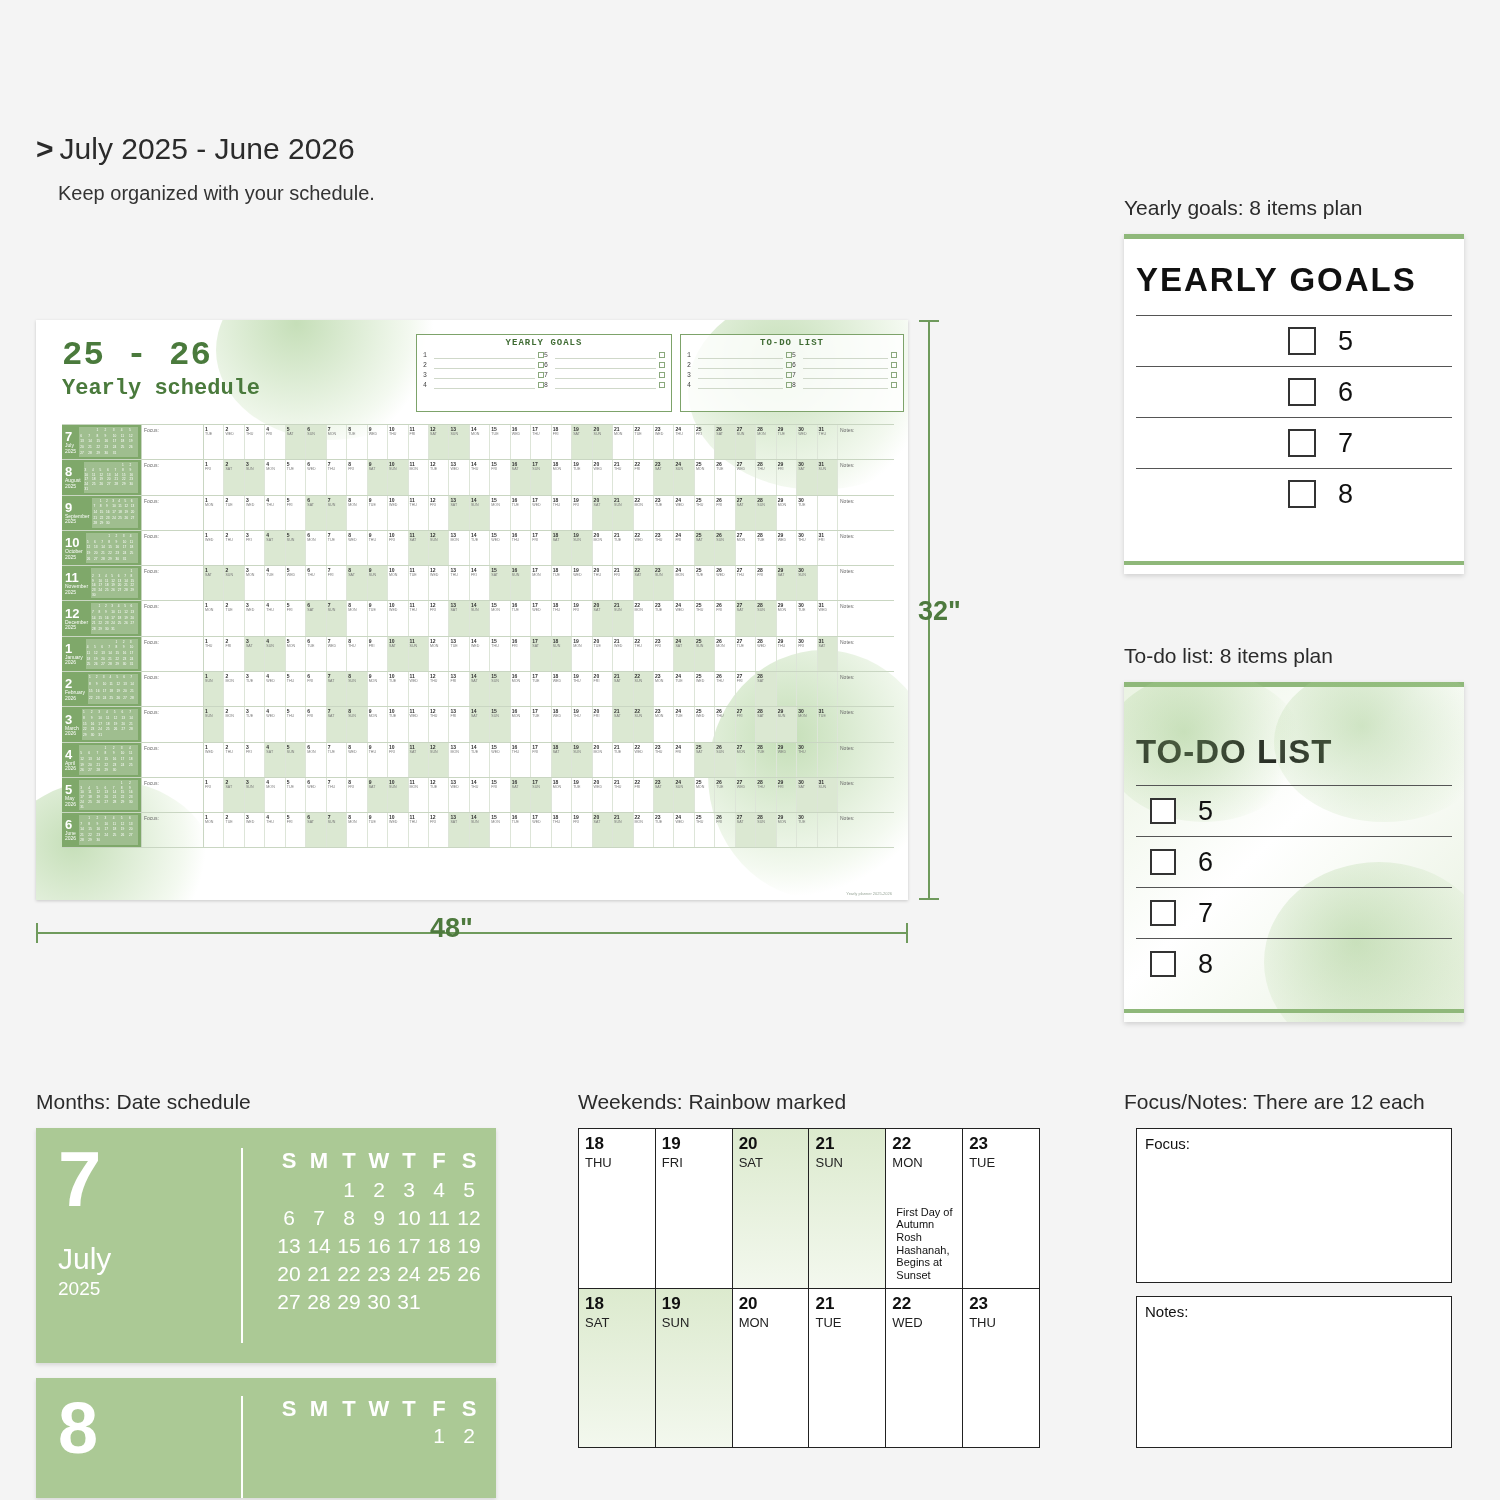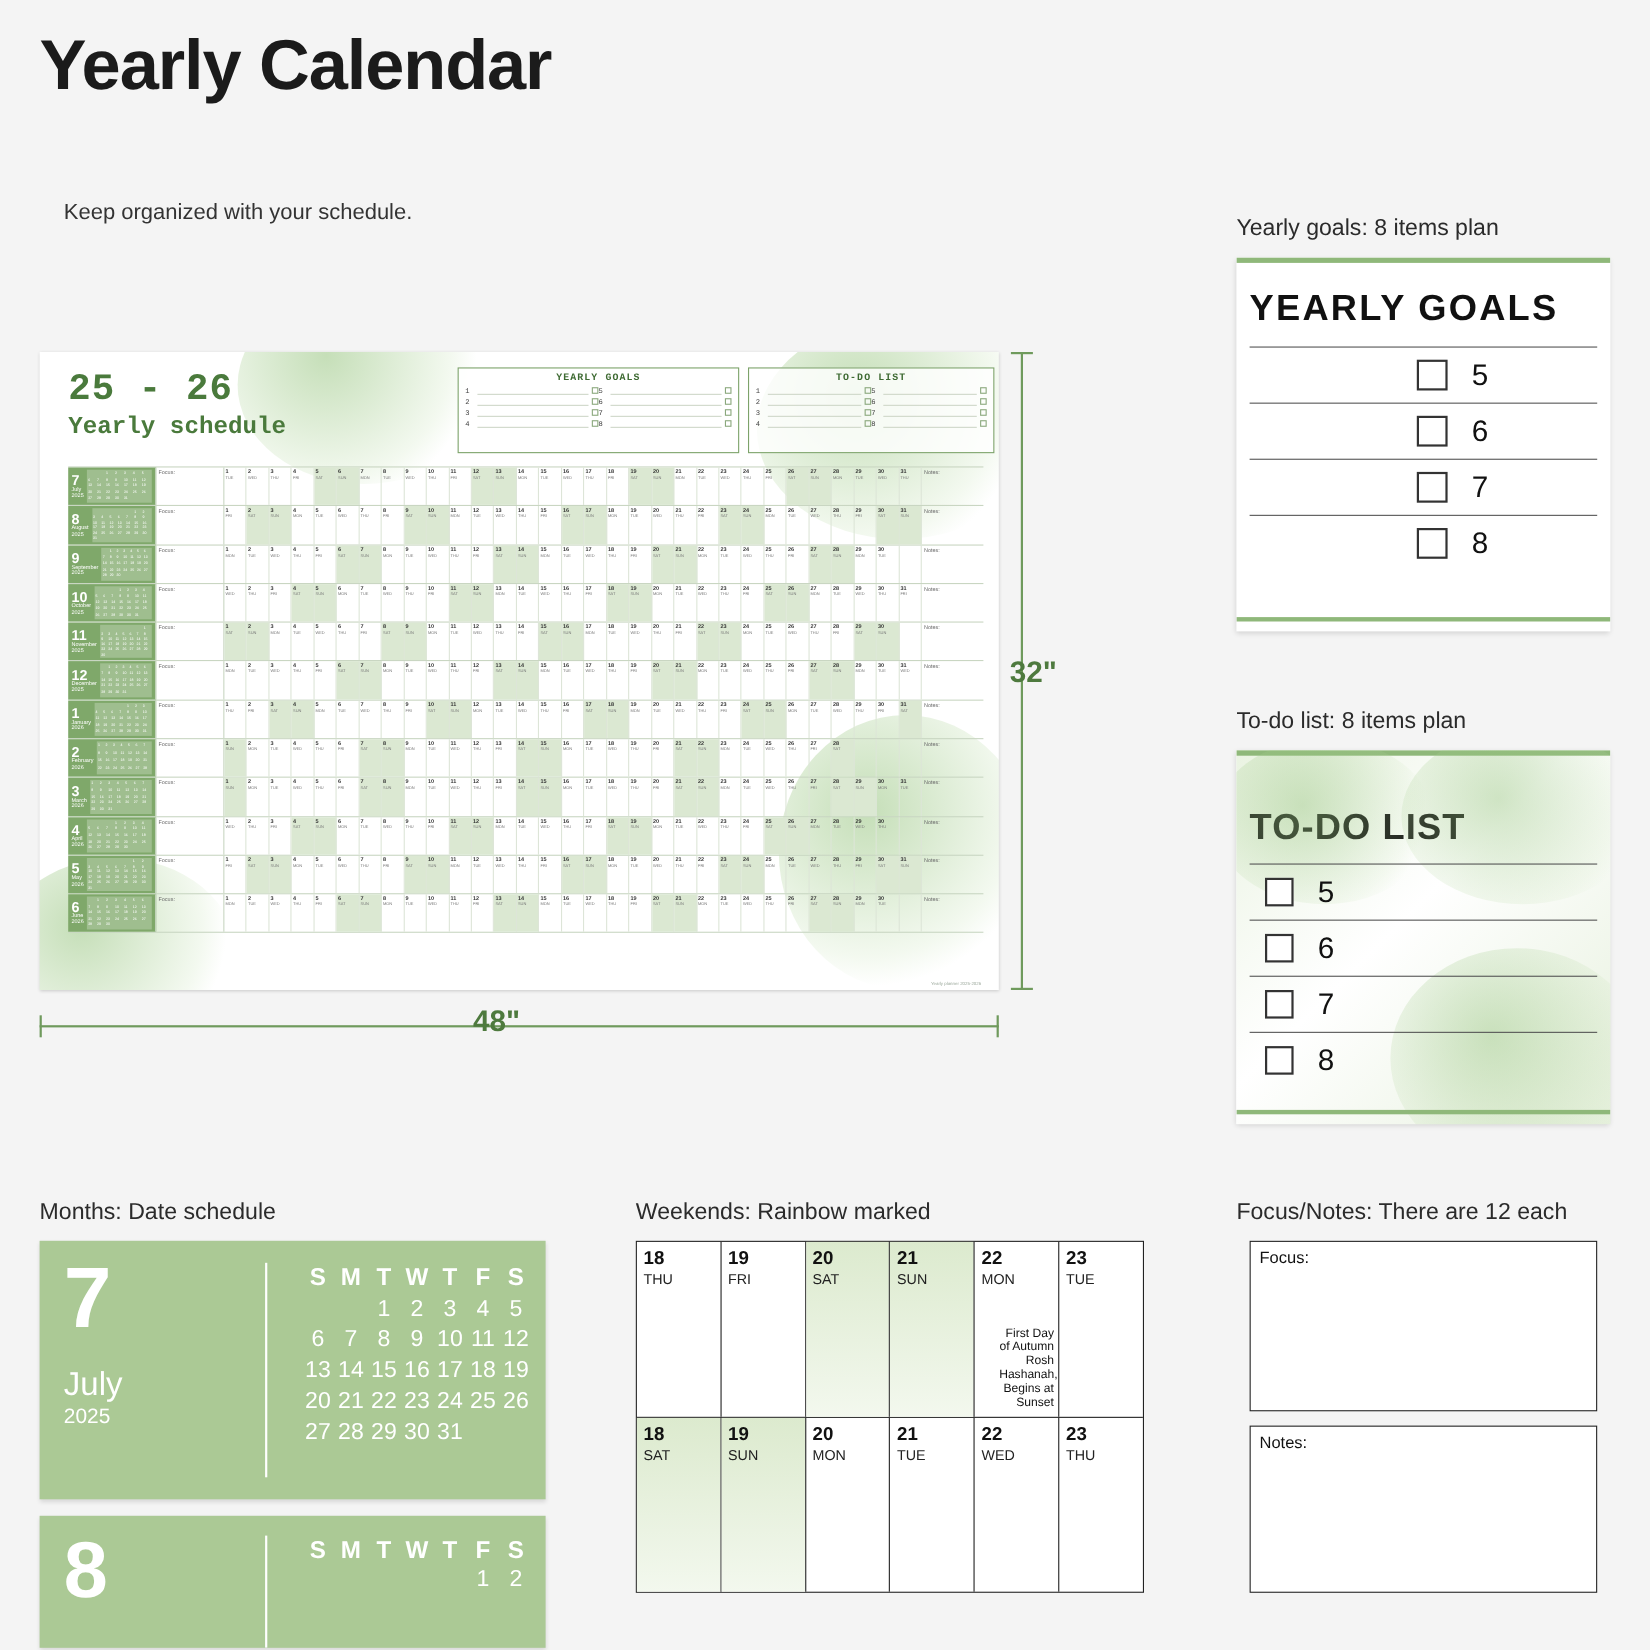--- a/index.html
+++ b/index.html
@@ -174,35 +174,37 @@
   
   .wk-card { position:absolute; left:578px; top:1128px; width:462px; height:320px; background:#fff;
              border:1px solid #222; display:flex; flex-direction:column; }
   .wk-row { flex:1; display:flex; border-bottom:1px solid #222; }
   .wk-row:last-child { border-bottom:none; }
   .wk-cell { flex:1; border-right:1px solid #222; padding:5px 6px; position:relative; }
   .wk-cell:last-child { border-right:none; }
   .wk-cell.we { background:linear-gradient(to bottom,#dceace,#f3f8ee); }
   .wk-cell .num { font-size:17px; font-weight:bold; color:#111; }
   .wk-cell .dw { font-size:13px; color:#222; margin-top:1px; }
-  .wk-cell .ev { position:absolute; left:22px; right:4px; bottom:6px; font-size:11px; color:#111; line-height:1.15;text-align:right; }
+  .wk-cell .ev { position:absolute; left:10px; right:4px; bottom:6px; font-size:11px; color:#111; line-height:1.15; }
 
   
   .fn-card { position:absolute; left:1136px; top:1128px; width:316px; height:320px; }
   .fn-box { border:1px solid #222; background:#fff; position:absolute; left:0; right:0; }
   .fn-box .lbl { font-size:15px; color:#111; padding:6px 8px; }
   #focusBox { top:0; height:155px; }
   #notesBox { top:168px; height:152px; }
 </style>
 </head>
 <body>
 
 <div class="page">
 
-  <div class="title">Yearly Calendar</div>
+  <div class="subtitle">
+    <span class="chev">&gt;</span><span>July 2025 - June 2026</span>
+  </div>
   <div class="tagline">Keep organized with your schedule.</div>
 
   <div class="poster-wrap">
     <div class="poster">
       <div class="leafdeco" style="left:180px;top:-60px;width:230px;height:180px;"></div>
       <div class="leafdeco" style="right:-40px;top:-30px;width:260px;height:200px;"></div>
       <div class="leafdeco" style="right:-30px;top:330px;width:230px;height:250px;"></div>
       <div class="leafdeco" style="left:-40px;bottom:-60px;width:220px;height:180px;"></div>
 
       <div class="poster-head">

